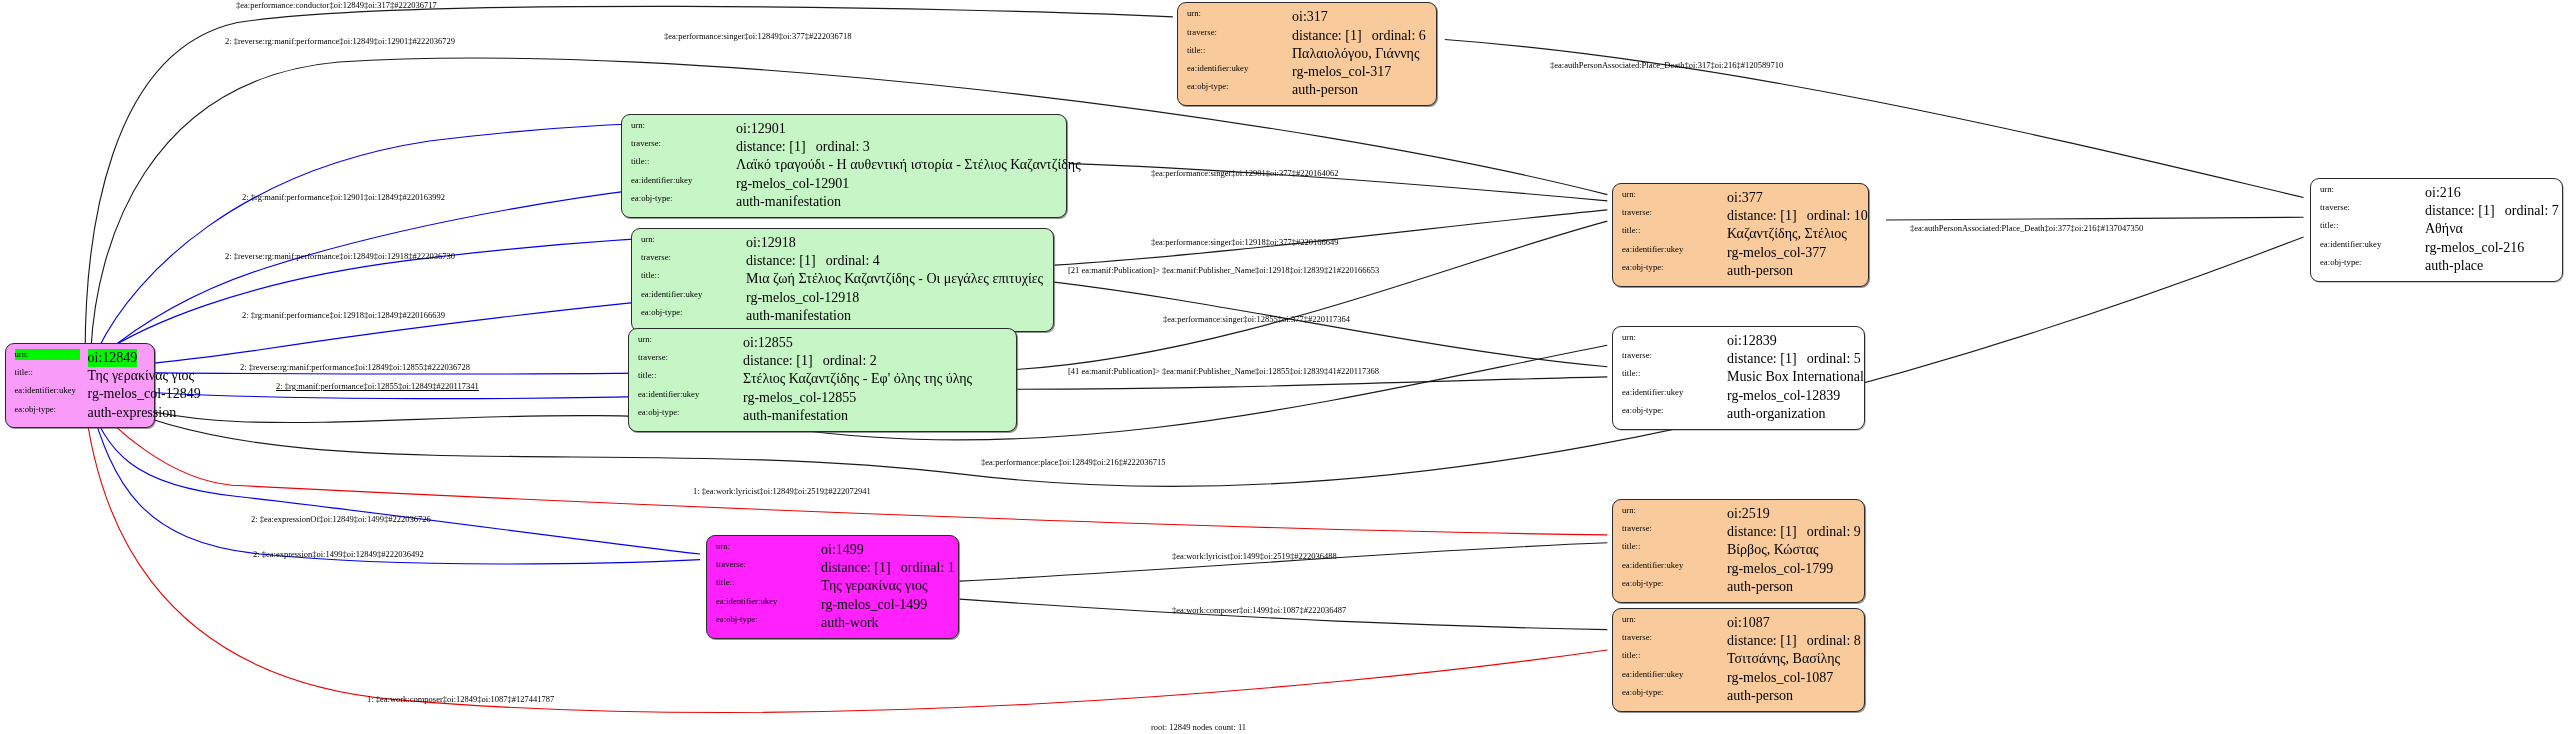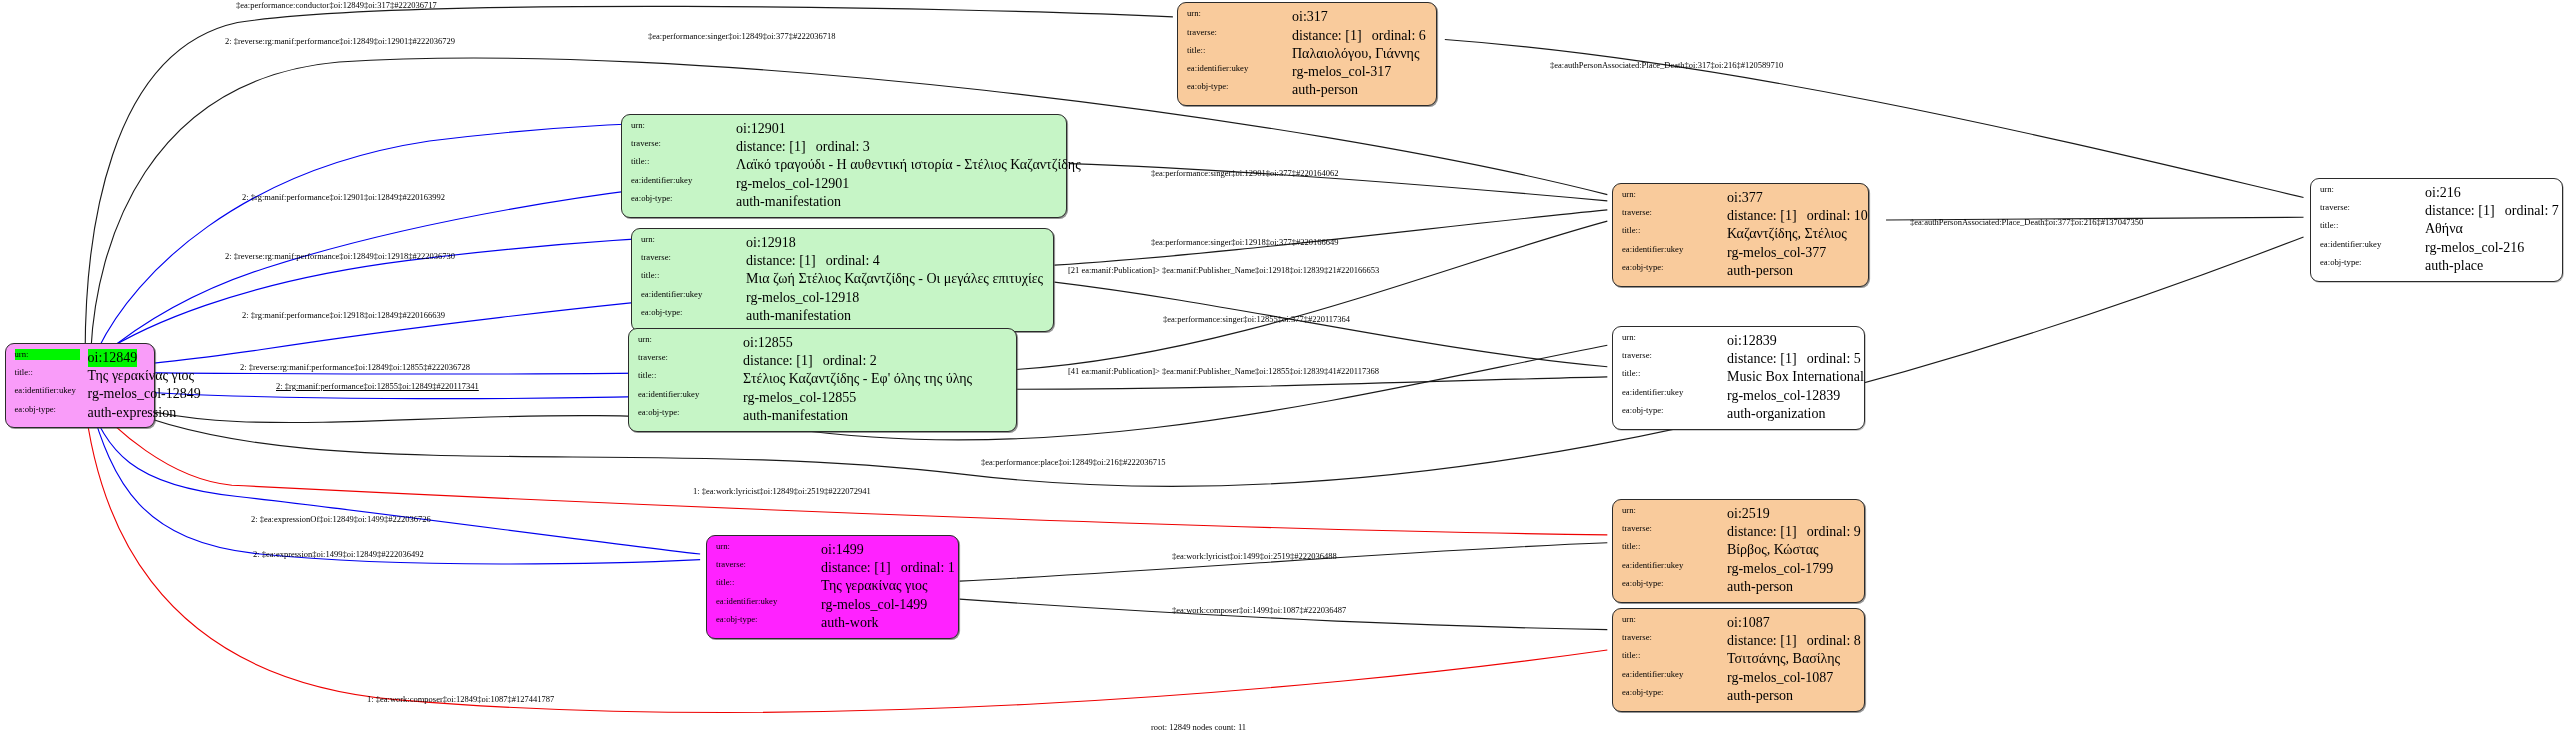--- a/index.html
+++ b/index.html
@@ -107,34 +107,34 @@
 
     <path stroke="#0000ee" stroke-width="2" d="M152,702 C190,800 230,860 420,880 C700,912 1060,962 1240,982" marker-end="url(#ahU)"></path>
     <path stroke="#0000ee" stroke-width="2" d="M156,706 C200,860 250,960 460,982 C720,1008 1080,1000 1240,992" marker-end="url(#ahU)"></path>
 
     <path stroke="#1a1a1a" stroke-width="2" d="M1700,1030 C2100,1010 2500,975 2848,962" marker-end="url(#ahB)"></path>
 
     <path stroke="#1a1a1a" stroke-width="2" d="M1700,1062 C2100,1090 2500,1110 2848,1116" marker-end="url(#ahB)"></path>
   </svg>
 
   <div class="edge-label" style="left:236px;  top:1.1px;">‡ea:performance:conductor‡oi:12849‡oi:317‡#222036717</div>
-  <div class="edge-label" style="left:648px; top:32px;">‡ea:performance:singer‡oi:12849‡oi:377‡#222036718</div>
+  <div class="edge-label" style="left:664px; top:32px;">‡ea:performance:singer‡oi:12849‡oi:377‡#222036718</div>
   <div class="edge-label" style="left:225px;  top:37px;">2: ‡reverse:rg:manif:performance‡oi:12849‡oi:12901‡#222036729</div>
   <div class="edge-label" style="left:242px;  top:193px;">2: ‡rg:manif:performance‡oi:12901‡oi:12849‡#220163992</div>
   <div class="edge-label" style="left:225px;  top:252px;">2: ‡reverse:rg:manif:performance‡oi:12849‡oi:12918‡#222036730</div>
   <div class="edge-label" style="left:242px;  top:311px;">2: ‡rg:manif:performance‡oi:12918‡oi:12849‡#220166639</div>
   <div class="edge-label" style="left:240px;  top:363px;">2: ‡reverse:rg:manif:performance‡oi:12849‡oi:12855‡#222036728</div>
   <div class="edge-label" style="left:276px;  top:382px;text-decoration:underline;">2: ‡rg:manif:performance‡oi:12855‡oi:12849‡#220117341</div>
   <div class="edge-label" style="left:1151px; top:169px;">‡ea:performance:singer‡oi:12901‡oi:377‡#220164062</div>
   <div class="edge-label" style="left:1151px; top:238px;">‡ea:performance:singer‡oi:12918‡oi:377‡#220166649</div>
   <div class="edge-label" style="left:1068px; top:266px;">[21 ea:manif:Publication]&gt; ‡ea:manif:Publisher_Name‡oi:12918‡oi:12839‡21#220166653</div>
   <div class="edge-label" style="left:1163px; top:315px;">‡ea:performance:singer‡oi:12855‡oi:377‡#220117364</div>
   <div class="edge-label" style="left:1068px; top:367px;">[41 ea:manif:Publication]&gt; ‡ea:manif:Publisher_Name‡oi:12855‡oi:12839‡41#220117368</div>
   <div class="edge-label" style="left:1550px; top:61px;">‡ea:authPersonAssociated:Place_Death‡oi:317‡oi:216‡#120589710</div>
-  <div class="edge-label" style="left:1910px; top:218px;">‡ea:authPersonAssociated:Place_Death‡oi:377‡oi:216‡#137047350</div>
+  <div class="edge-label" style="left:1910px; top:224px;">‡ea:authPersonAssociated:Place_Death‡oi:377‡oi:216‡#137047350</div>
   <div class="edge-label" style="left:675px; top:423px;">‡ea:recording:company‡oi:12849‡oi:12839‡#222036724</div>
   <div class="edge-label" style="left:981px; top:458px;">‡ea:performance:place‡oi:12849‡oi:216‡#222036715</div>
   <div class="edge-label" style="left:693px; top:487px;">1: ‡ea:work:lyricist‡oi:12849‡oi:2519‡#222072941</div>
   <div class="edge-label" style="left:251px;  top:515px;">2: ‡ea:expressionOf‡oi:12849‡oi:1499‡#222036726</div>
   <div class="edge-label" style="left:253px;  top:550px;">2: ‡ea:expression‡oi:1499‡oi:12849‡#222036492</div>
   <div class="edge-label" style="left:1172px; top:552px;">‡ea:work:lyricist‡oi:1499‡oi:2519‡#222036488</div>
   <div class="edge-label" style="left:1172px; top:606px;">‡ea:work:composer‡oi:1499‡oi:1087‡#222036487</div>
   <div class="edge-label" style="left:367px;  top:695px;">1: ‡ea:work:composer‡oi:12849‡oi:1087‡#127441787</div>
 
   <div class="node violet" style="left:4.5px; top:343px; width:150px;">

